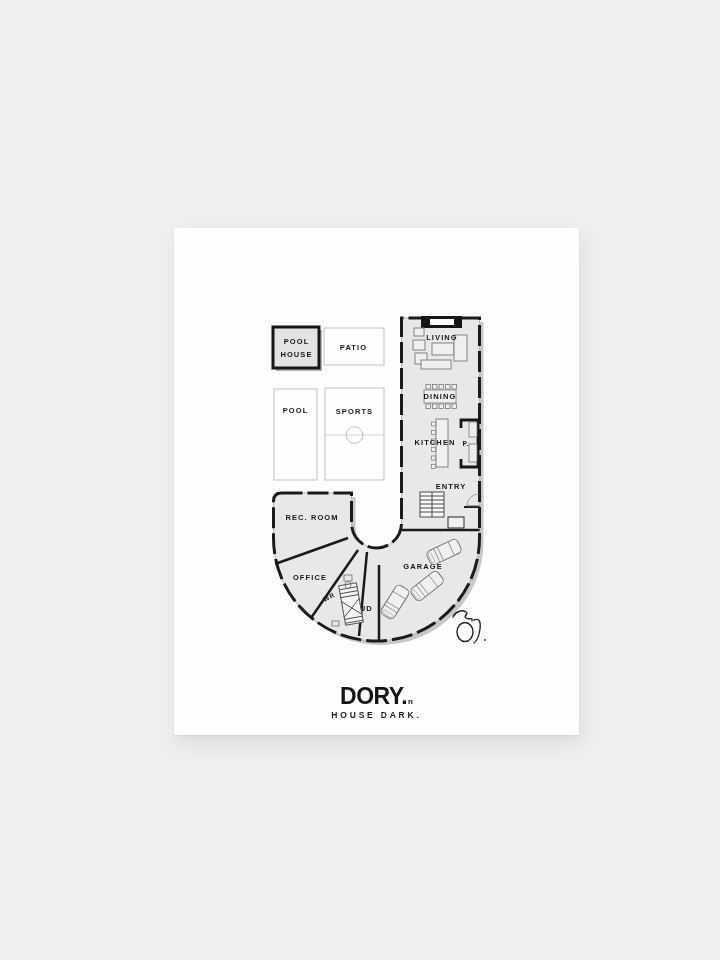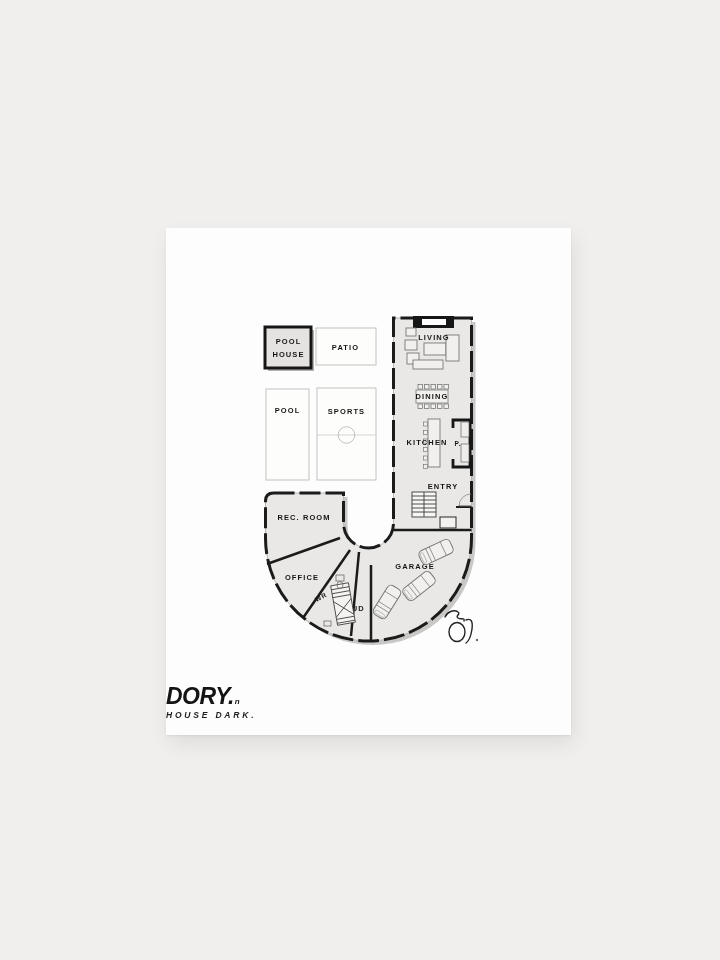--- a/index.html
+++ b/index.html
@@ -1,26 +1,26 @@
 <!DOCTYPE html>
 <html><head>
 <meta charset="utf-8">
 <style>
   html,body{margin:0;padding:0;}
   body{width:720px;height:960px;font-family:"Liberation Sans",sans-serif;}
   .scene{position:relative;width:720px;height:960px;overflow:hidden;
          background:linear-gradient(180deg,#f3f2f2 0%,#f0efee 55%,#ebeaе9 100%);
          background-color:#f0efee;}
-  .poster{position:absolute;left:166px;top:228px;width:405px;height:507px;background:#fdfdfd;
+  .poster{position:absolute;left:174px;top:228px;width:405px;height:507px;background:#fdfdfd;
           box-shadow:0 1px 2px rgba(0,0,0,.07), 3px 9px 20px rgba(0,0,0,.08);}
   .plan-svg{position:absolute;left:0;top:0;}
   .lbl{font-family:"Liberation Sans",sans-serif;font-weight:bold;font-size:7.5px;
        letter-spacing:1.1px;fill:#161616;text-anchor:middle;}
   .lbl-sm{font-size:6.5px;letter-spacing:0.8px;}
-  .brand{position:absolute;left:0;width:100%;top:457px;color:#141414;font-style:italic;}
+  .brand{position:absolute;left:0;width:100%;top:457px;text-align:center;color:#141414;}
   .brand-name{font-weight:bold;font-size:23px;line-height:1;letter-spacing:-0.5px;}
   .brand-mark{font-size:8px;font-weight:bold;letter-spacing:0;margin-left:1px;}
   .brand-tagline{font-weight:bold;font-size:8.5px;letter-spacing:2.8px;margin-top:2px;color:#1c1c1c;}
 </style>
 </head>
 <body>
 
 <div class="scene">
   <div class="poster">
 

